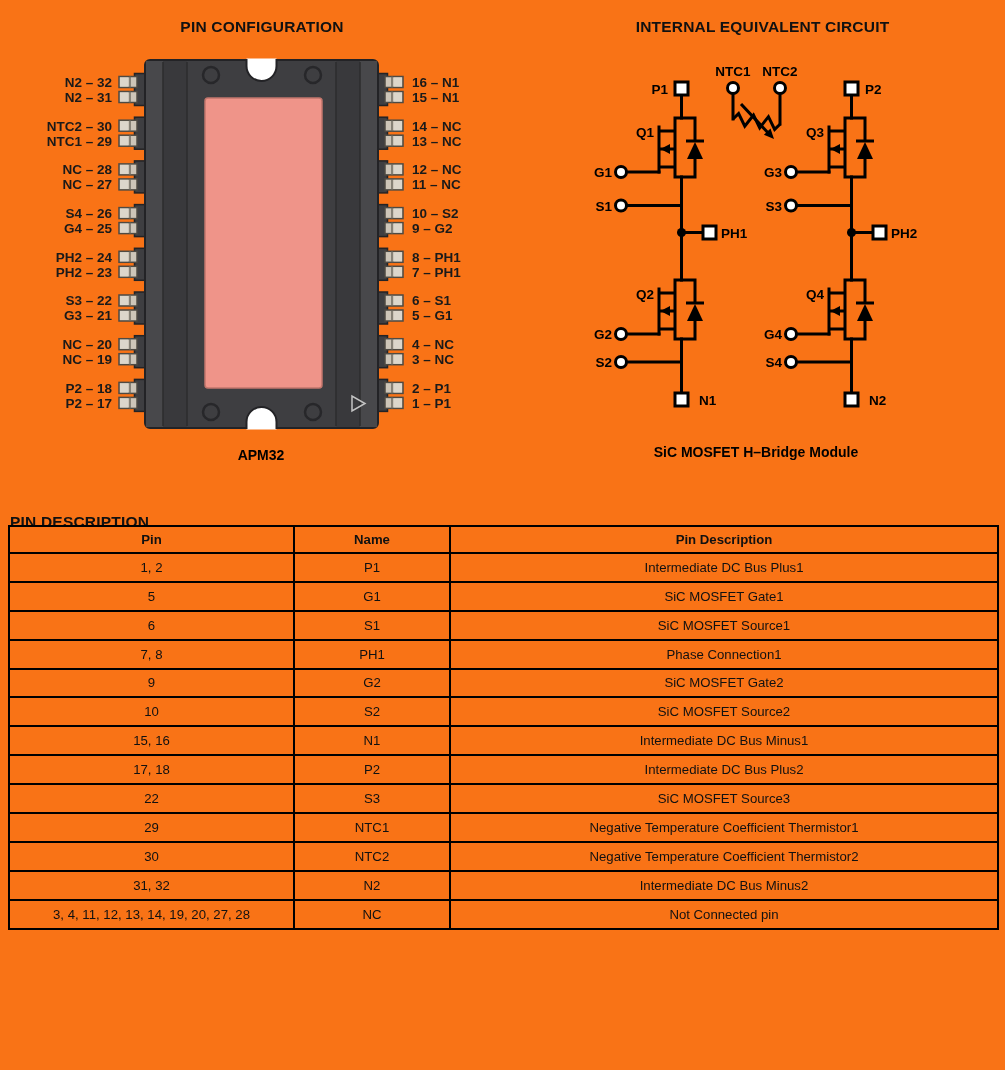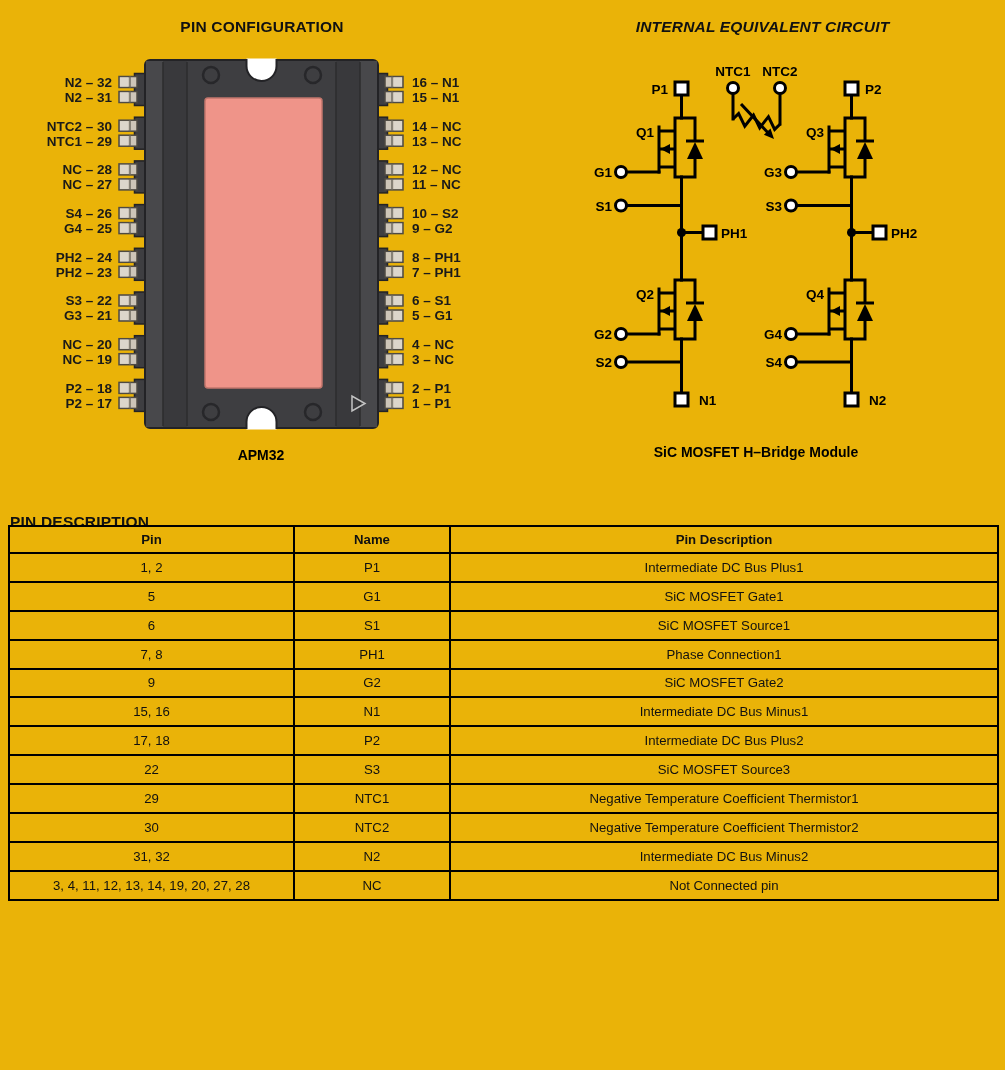--- a/index.html
+++ b/index.html
@@ -1,20 +1,20 @@
 <!DOCTYPE html>
 <html><head>
 <meta charset="utf-8">
 <style>
   html,body{margin:0;padding:0;background:#fff;}
-  .page{position:relative;width:1005px;height:1070px;background:#eab308;
+  .page{position:relative;width:1005px;height:1070px;background:#f97316;
         font-family:"Liberation Sans",sans-serif;color:#111;overflow:hidden;}
   .sec-title{position:absolute;font-weight:bold;font-size:15.5px;letter-spacing:.2px;}
   #pin-config-title{left:0;top:18px;width:524px;text-align:center;}
-  #circuit-title{left:560px;top:18px;width:405px;text-align:center;font-style:italic;}
+  #circuit-title{left:560px;top:18px;width:405px;text-align:center;}
   #pin-desc-title{left:10px;top:513px;}
   svg.diagram{position:absolute;left:0;top:0;}
   
   .ckt-line{stroke:#000;stroke-width:3;fill:none;stroke-linecap:square;}
   .ckt-thin{stroke:#000;stroke-width:3;fill:none;}
   .ckt-fill{fill:#000;stroke:none;}
   .term-sq{fill:#fff;stroke:#000;stroke-width:3;}
   .term-ci{fill:#fff;stroke:#000;stroke-width:3;}
   .lbl{font-family:"Liberation Sans",sans-serif;font-weight:bold;font-size:13.5px;fill:#000;}
   .cap{font-family:"Liberation Sans",sans-serif;font-weight:bold;font-size:14px;fill:#000;}
@@ -322,20 +322,25 @@
           <td class="c-pin">7, 8</td>
           <td class="c-name">PH1</td>
           <td class="c-desc">Phase Connection1</td>
         </tr>
         <tr>
           <td class="c-pin">9</td>
           <td class="c-name">G2</td>
           <td class="c-desc">SiC MOSFET Gate2</td>
         </tr>
         <tr>
+          <td class="c-pin">10</td>
+          <td class="c-name">S2</td>
+          <td class="c-desc">SiC MOSFET Source2</td>
+        </tr>
+        <tr>
           <td class="c-pin">15, 16</td>
           <td class="c-name">N1</td>
           <td class="c-desc">Intermediate DC Bus Minus1</td>
         </tr>
         <tr>
           <td class="c-pin">17, 18</td>
           <td class="c-name">P2</td>
           <td class="c-desc">Intermediate DC Bus Plus2</td>
         </tr>
         <tr>

